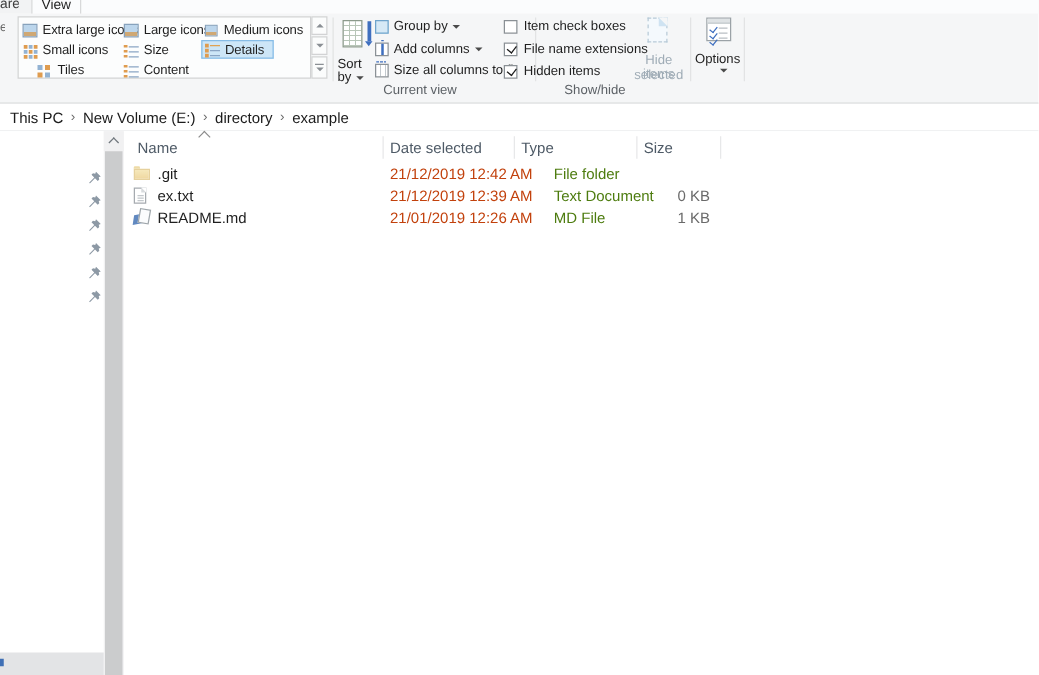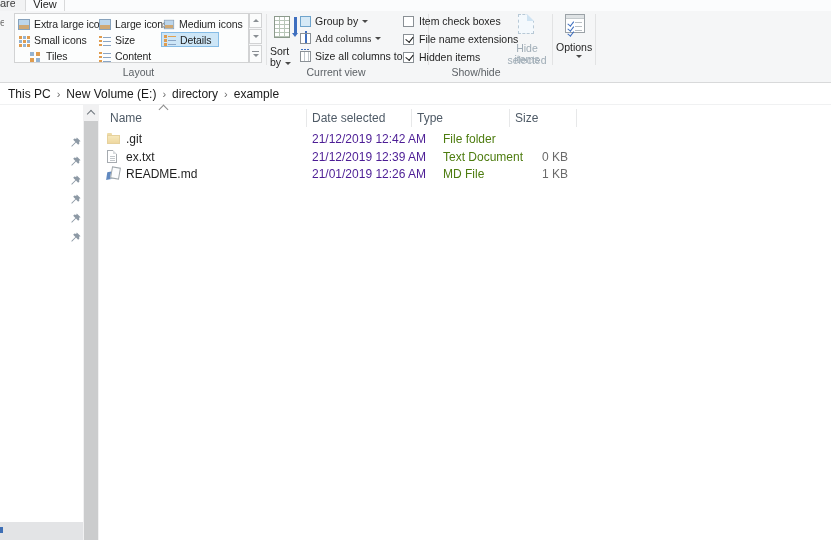--- a/index.html
+++ b/index.html
@@ -107,21 +107,21 @@
   .statusstrip{left:0;top:522px;width:83px;height:18px;background:#e3e4e6;}
   .statusblue{left:0;top:527px;width:3px;height:6px;background:#3f6fb5;}
 
   .colhead{position:absolute;top:111px;font-size:12px;color:#4e5a66;white-space:nowrap;cursor:default;}
   .colsep{position:absolute;top:109px;width:1px;height:18px;background:#e7e8e9;}
   .sortcaret{left:160px;top:106px;position:absolute;width:6px;height:6px;border-left:1px solid #8b8b8b;border-top:1px solid #8b8b8b;transform:rotate(45deg);}
 
   .frow{position:absolute;left:100px;width:731px;height:17px;}
   .frow .ficon{position:absolute;left:7px;top:1px;}
   .frow .fname{position:absolute;left:26px;top:1px;color:#1f1f1f;white-space:nowrap;}
-  .frow .fdate{position:absolute;left:212px;top:1px;color:#4c1d95;white-space:nowrap;}
+  .frow .fdate{position:absolute;left:212px;top:1px;color:#c2410c;white-space:nowrap;}
   .frow .ftype{position:absolute;left:317px;top:1px;color:#4d7c0f;white-space:nowrap;padding-left:26px;}
   .frow .fsize{position:absolute;left:400px;top:1px;width:68px;text-align:right;color:#6a6a6a;white-space:nowrap;}
 
   
   .icon-folder{position:relative;width:13px;height:9px;margin-top:3px;background:linear-gradient(#f4e3ab,#eccf8a);
      border:1px solid #e0c685;box-sizing:border-box;opacity:.8;}
   .icon-folder::before{content:"";position:absolute;left:-1px;top:-3px;width:5px;height:2px;background:#ead392;border-radius:1px 1px 0 0;}
   .icon-txt{position:relative;width:10px;height:13px;background:#fff;border:1px solid #a6abb0;box-sizing:border-box;}
   .icon-txt::before{content:"";position:absolute;top:-1px;right:-1px;border-style:solid;border-width:0 4px 4px 0;
      border-color:#fff #fff #d8dbde #d8dbde;}
@@ -183,36 +183,35 @@
     <div class="gbtn" style="top:0;">
         <span class="tri-up"></span>
       </div>
     <div class="gbtn" style="top:16px;">
         <span class="tri-down"></span>
       </div>
     <div class="gbtn" style="top:32px;height:18px;">
         <span class="expand-glyph"></span>
       </div>
   </div>
-  <div class="abs grp-label" style="left:14px;width:249px;">Layout</div>
 
   <div class="abs vdiv" style="left:266px;"></div>
 
   <div class="abs sortby">
     <span class="icon-sortgrid"></span>
     <span class="sort-arrow"></span>
     <div class="l1">Sort</div>
     <div class="l2"><span>by</span><span class="dcaret"></span></div>
   </div>
   <div class="smallbtn" style="left:300px;top:15px;">
     <span class="icon-groupby"></span>
     <span class="ilabel">Group by</span>
     <span class="dcaret"></span>
   </div>
-  <div class="smallbtn" style="left:300px;top:33px;font-family:Liberation Serif, serif;">
+  <div class="smallbtn" style="left:300px;top:33px;">
     <span class="icon-addcol"></span>
     <span class="ilabel">Add columns</span>
     <span class="dcaret"></span>
   </div>
   <div class="smallbtn" style="left:300px;top:50px;">
     <span class="icon-sizecol"></span>
     <span class="ilabel">Size all columns to fit</span>
   </div>
   <div class="abs grp-label" style="left:266px;width:140px;">Current view</div>
 

